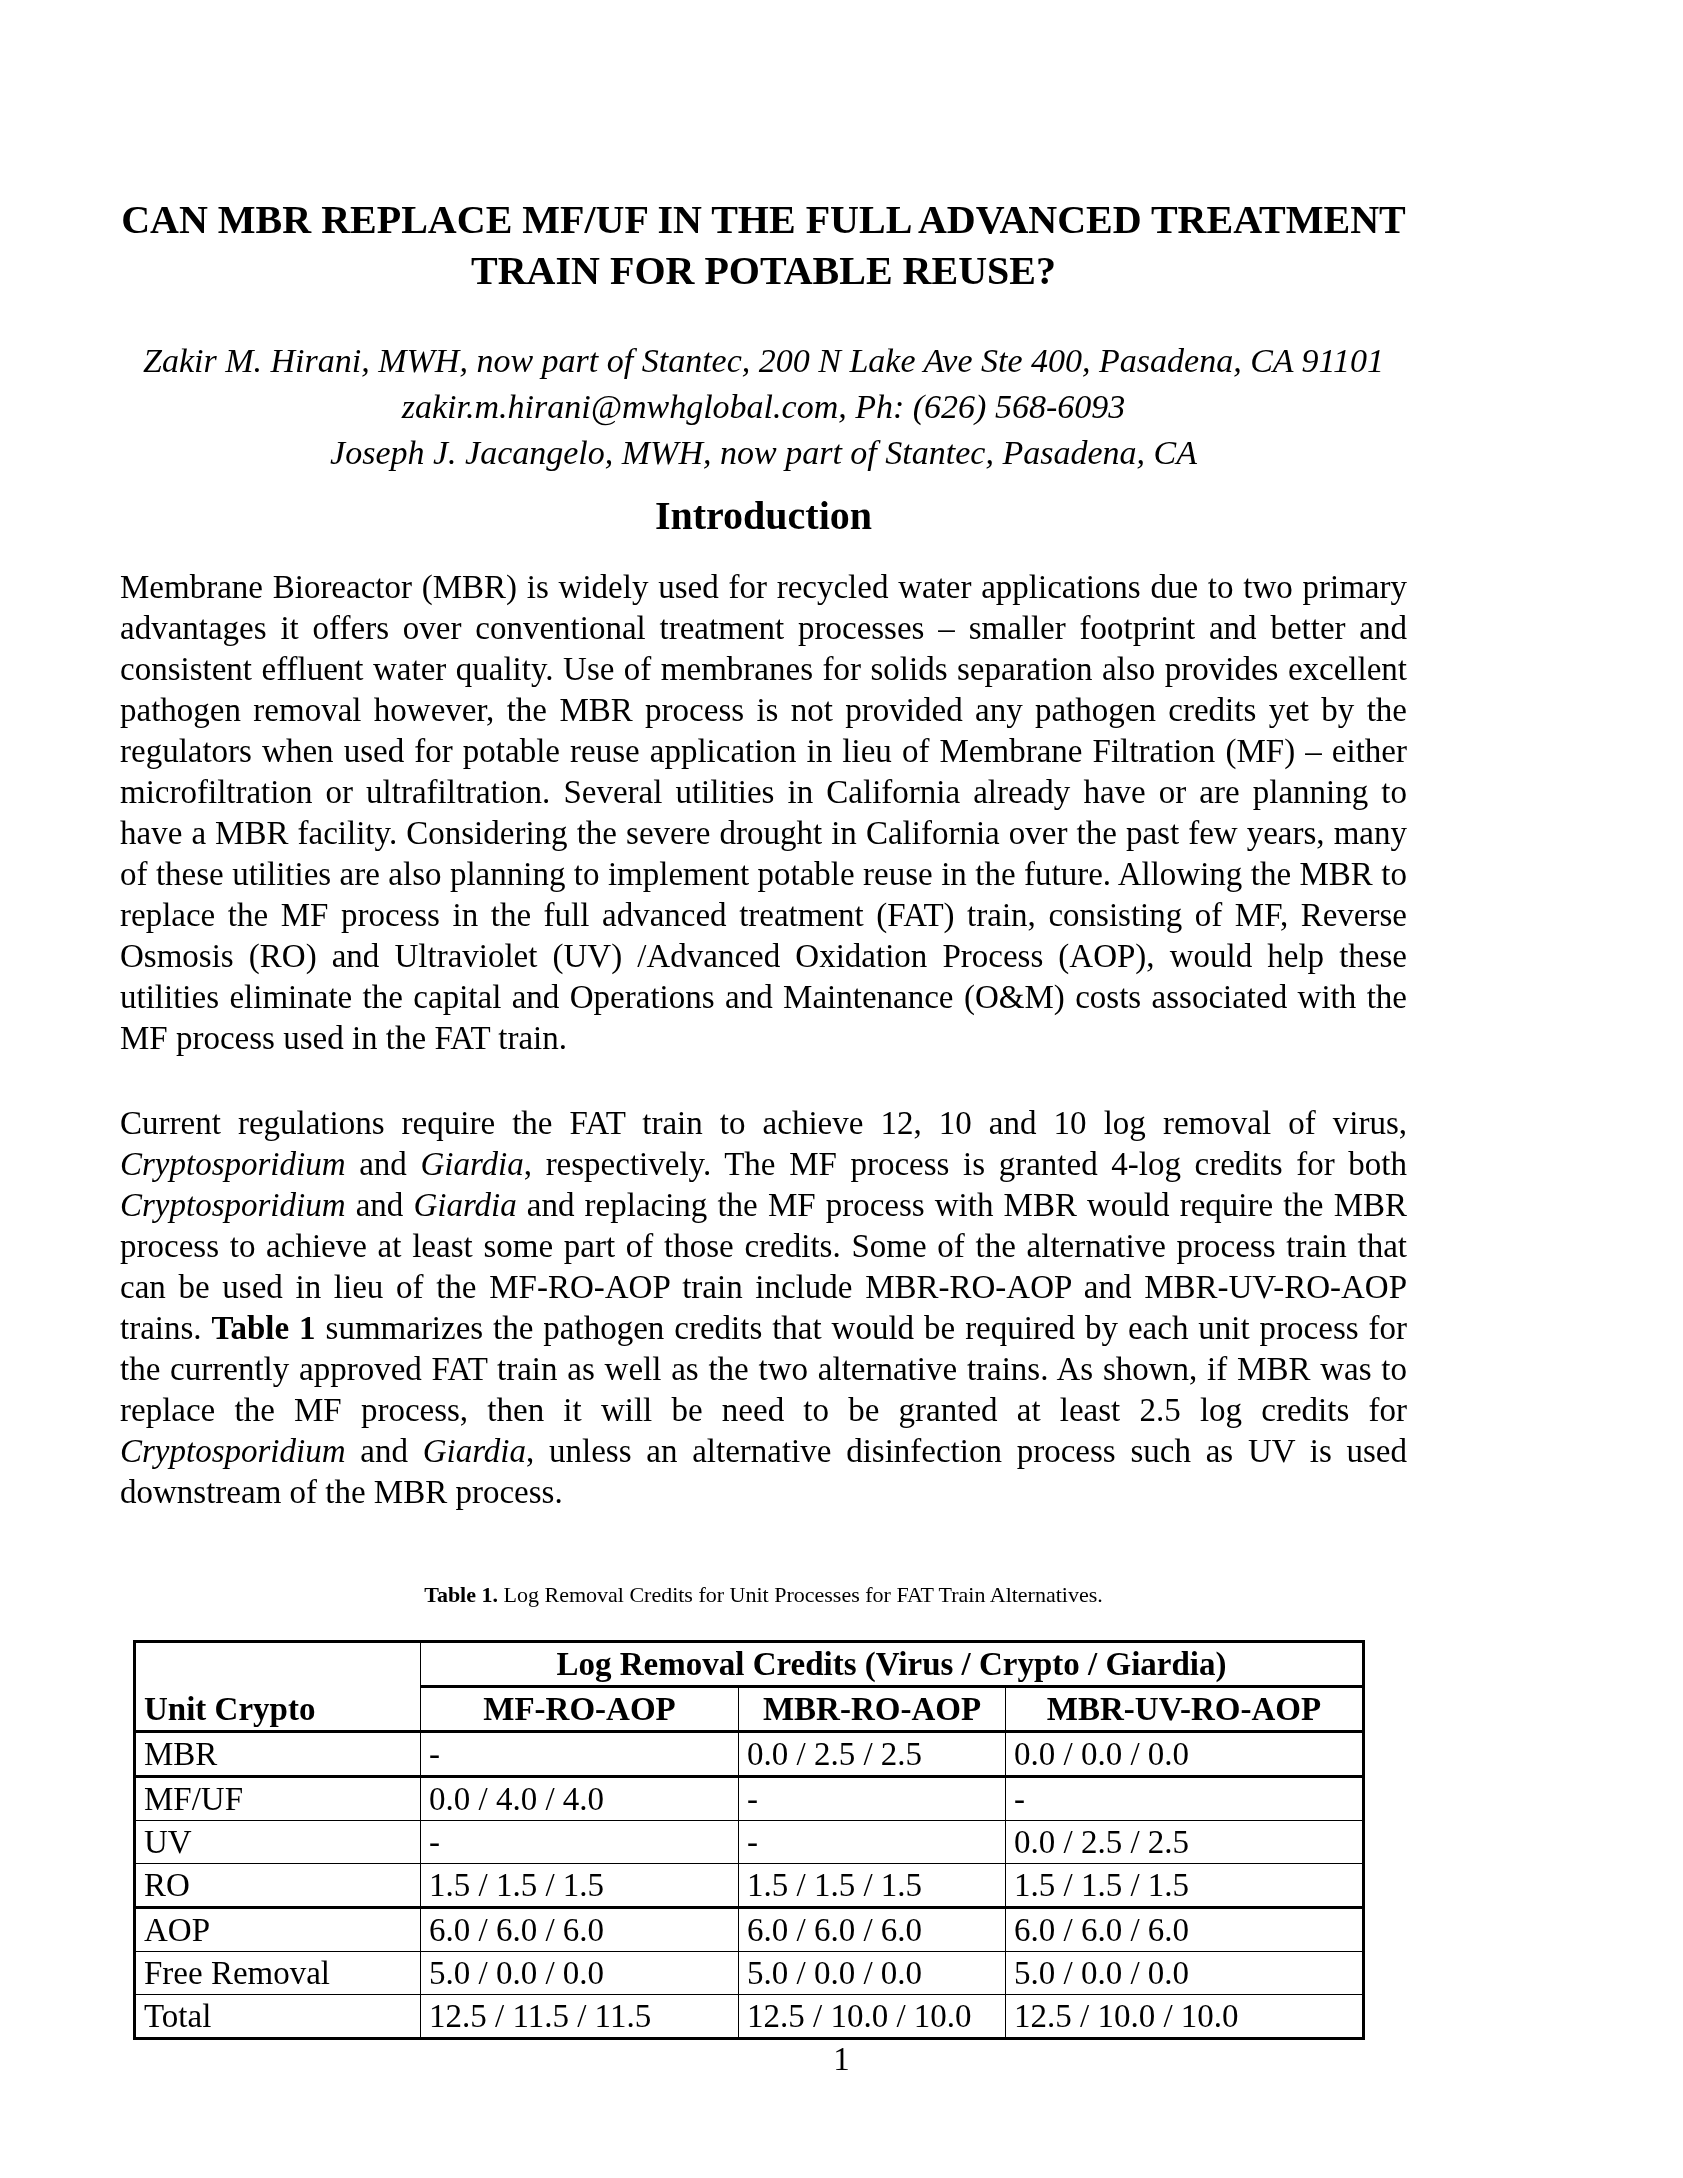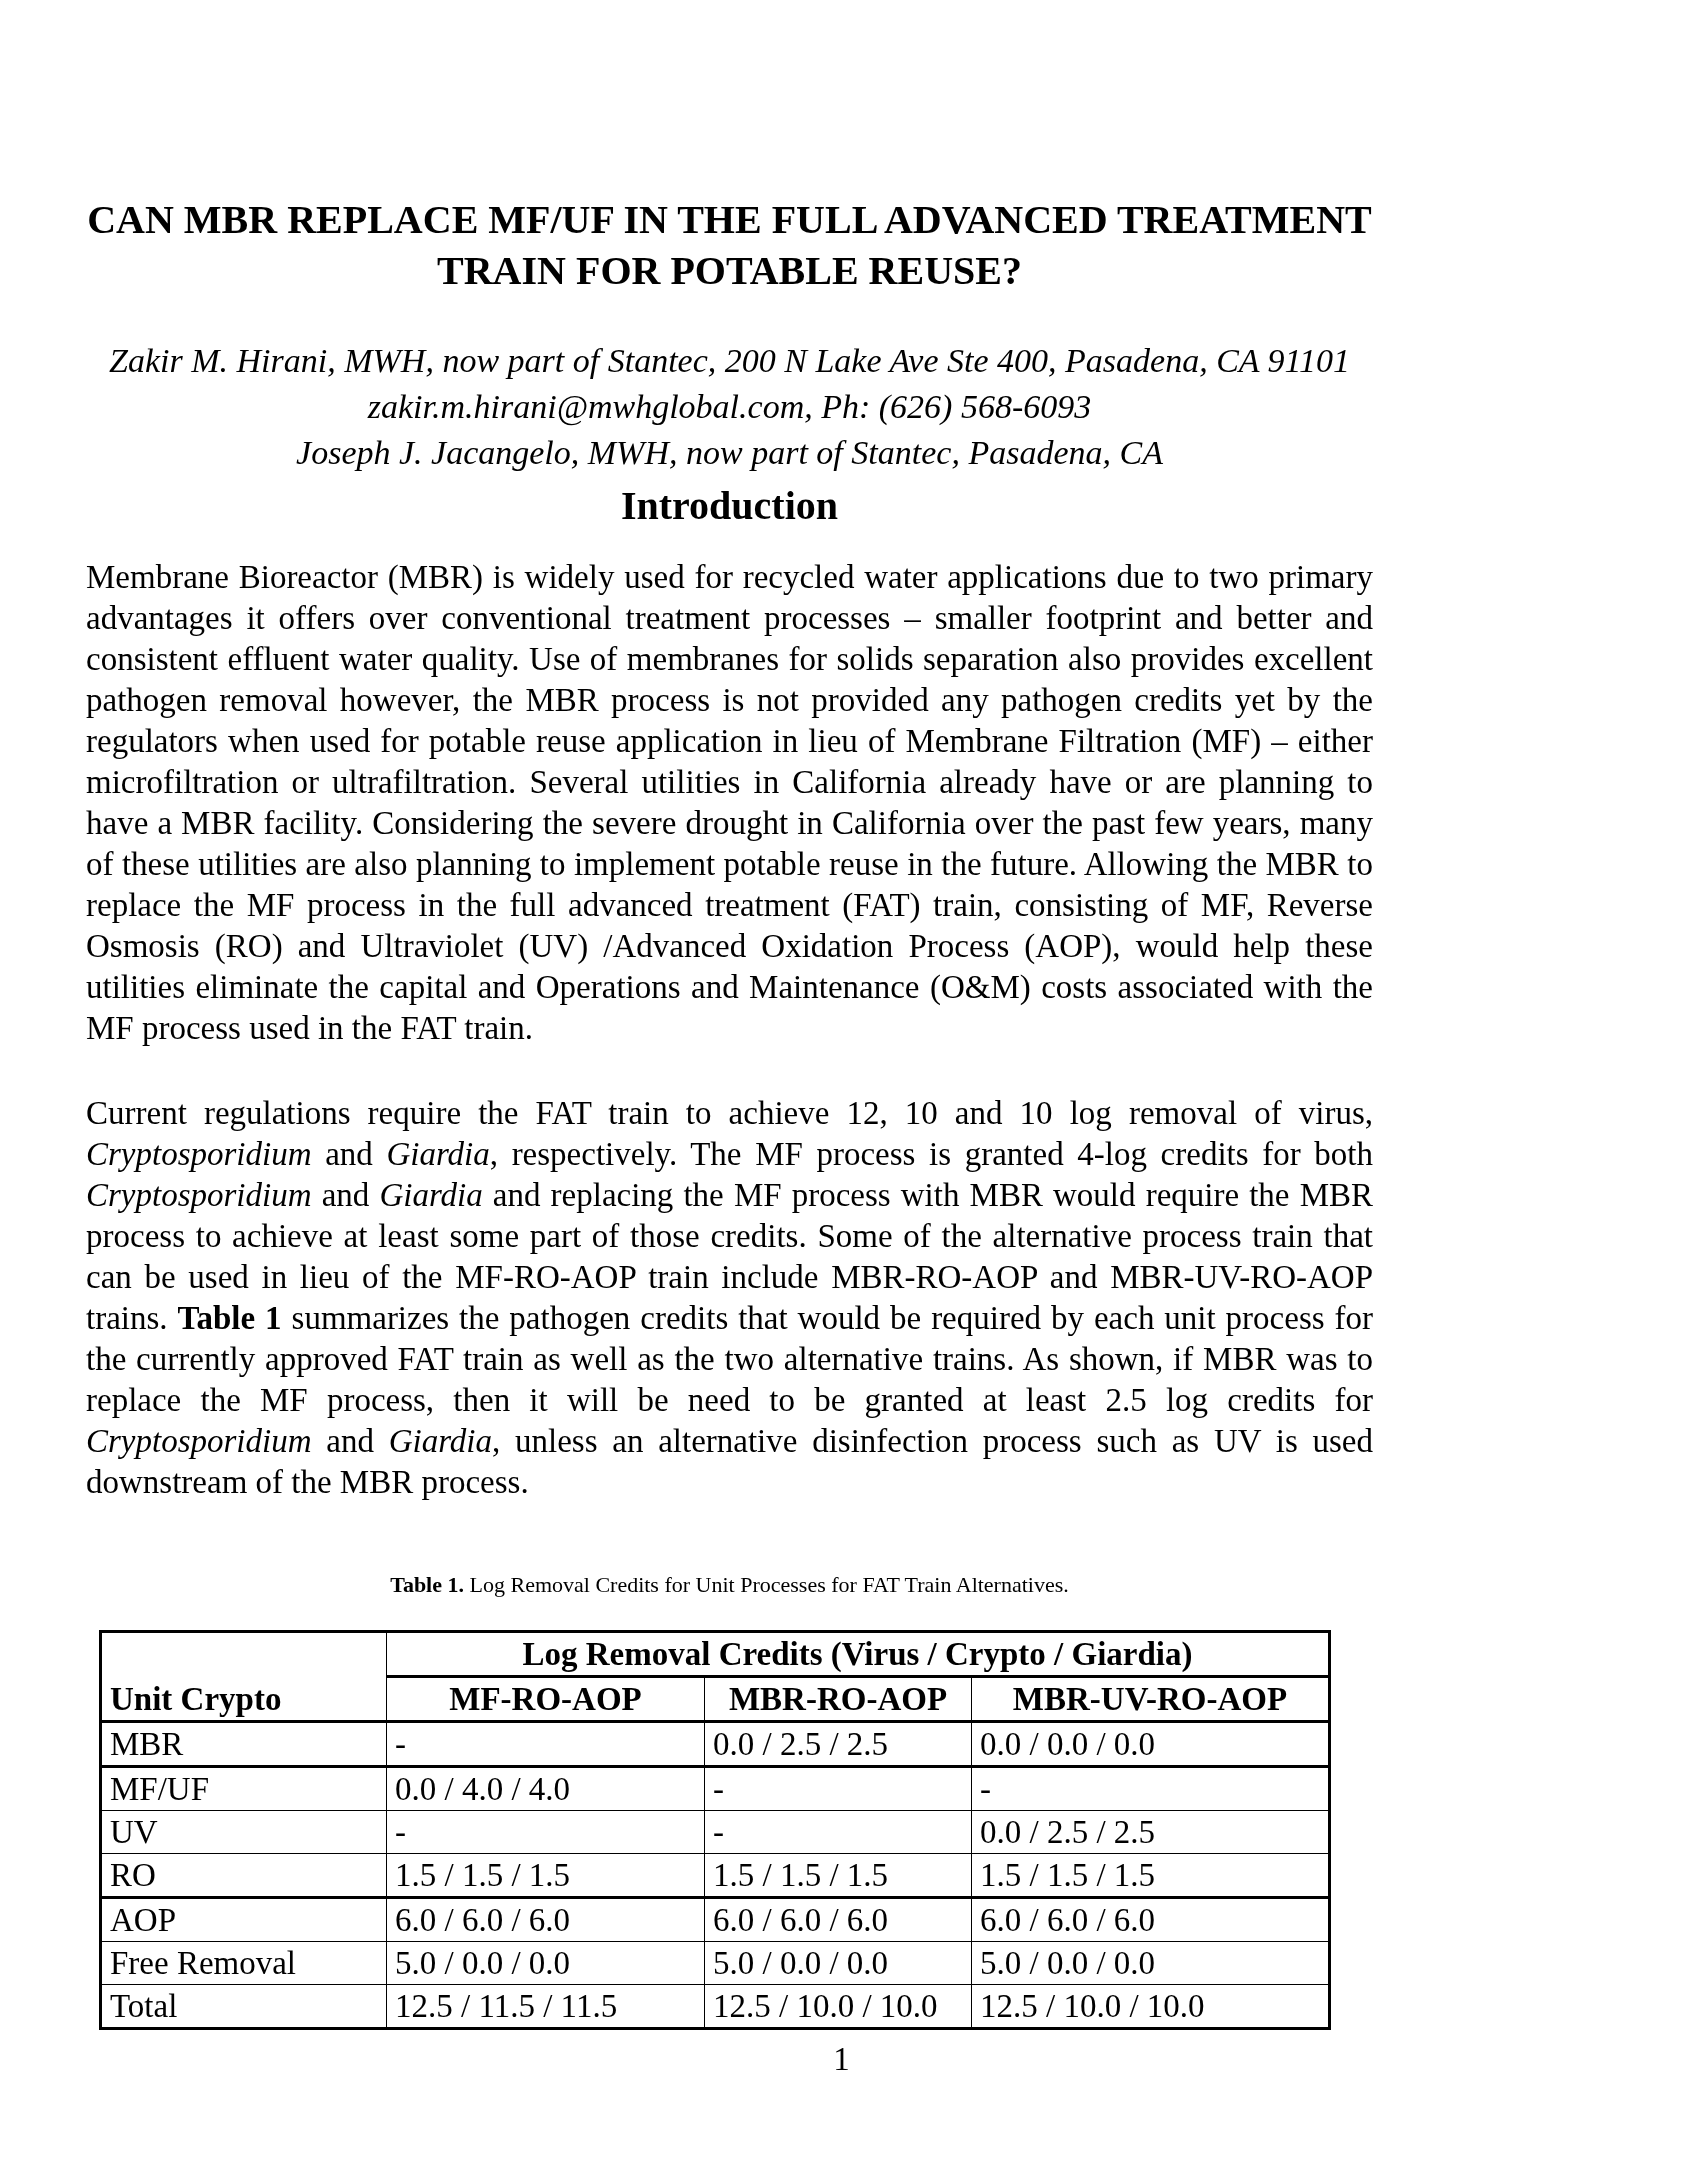--- a/index.html
+++ b/index.html
@@ -6,38 +6,38 @@
   .page {
     position: relative;
     width: 1683px;
     height: 2178px;
     background: #ffffff;
     color: #000000;
     font-family: "Liberation Serif", "DejaVu Serif", serif;
     overflow: hidden;
   }
   .content {
-    padding: 194px 198px 0 86px;
+    padding: 194px 198px 0 120px;
     width: 1287px;
   }
   .doc-title {
     text-align: center;
     font-weight: bold;
     font-size: 40px;
     line-height: 51px;
   }
   .authors {
     margin-top: 42px;
     text-align: center;
     font-style: italic;
     font-size: 34px;
     line-height: 46px;
   }
   .section-heading {
-    margin-top: 4px;
+    margin-top: 14px;
     text-align: center;
     font-weight: bold;
     font-size: 40px;
     line-height: 51px;
   }
   .para {
     text-align: justify;
     font-size: 33px;
     line-height: 41px;
   }

